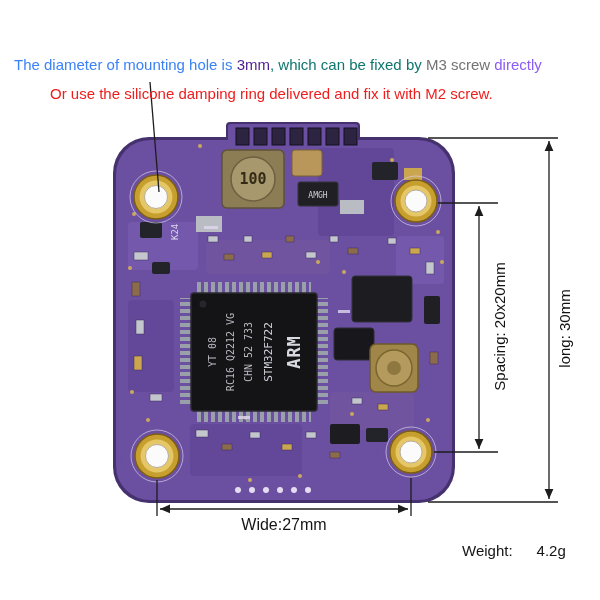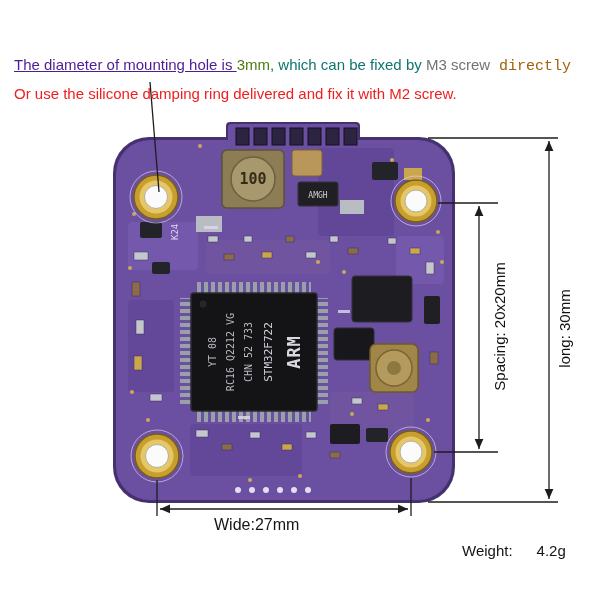--- a/index.html
+++ b/index.html
@@ -5,21 +5,21 @@
   html,body{margin:0;padding:0;background:#fff;}
   .stage{position:relative;width:600px;height:600px;background:#ffffff;overflow:hidden;
          font-family:"Liberation Sans",sans-serif;}
   .ann{position:absolute;white-space:nowrap;font-size:15px;color:#151515;}
   #line1{left:14px;top:56px;}
   #line2{left:14px;top:85px;}
   .vlabel{position:absolute;white-space:nowrap;font-size:15px;color:#111;
           text-align:center;transform:rotate(-90deg);}
   #spacing-label{left:414px;top:318px;width:170px;}
   #long-label{left:504px;top:320px;width:120px;}
-  #wide-label{left:214px;top:516px;width:140px;font-size:16px;}
+  #wide-label{left:214px;top:516px;width:140px;font-size:16px;text-align:center;}
   #weight{left:462px;top:542px;}
   #weight .val{margin-left:24px;text-align:center;}
   svg.board{position:absolute;left:0;top:0;}
 </style>
 </head>
 <body>
 
 <div class="stage">
 
   <svg class="board" width="600" height="600" viewBox="0 0 600 600">
@@ -223,22 +223,22 @@
       <line x1="549" y1="141" x2="549" y2="499" marker-start="url(#aS)" marker-end="url(#aE)"></line>
       <line x1="438" y1="203" x2="498" y2="203"></line>
       <line x1="434" y1="452" x2="498" y2="452"></line>
       <line x1="479" y1="206" x2="479" y2="449" marker-start="url(#aS)" marker-end="url(#aE)"></line>
       <line x1="157" y1="480" x2="157" y2="516"></line>
       <line x1="411" y1="478" x2="411" y2="516"></line>
       <line x1="160" y1="509" x2="408" y2="509" marker-start="url(#aS)" marker-end="url(#aE)"></line>
     </g>
   </svg>
 
-  <div class="ann" id="line1"><span style="color: #4c1d95; text-decoration: underline;">The diameter of mounting hole is </span><span style="color: #4d7c0f;">3mm</span><span style="color: #0f766e;">, which can be fixed by </span><span style="color: #737373;">M3 screw</span><span style="color: #a16207; font-family: Liberation Mono, monospace;"> directly</span></div>
-  <div class="ann" id="line2"><span style="color: rgb(239, 29, 29);">Or use the silicone damping ring delivered and fix it with M2 screw.</span></div>
+  <div class="ann" id="line1"><span style="color: #3b82f6;">The diameter of mounting hole is </span><span style="color: #4c1d95;">3mm</span><span style="color: #0f766e;">, which can be fixed by </span><span style="color: #737373;">M3 screw</span><span style="color: #8b5cf6;"> directly</span></div>
+  <div class="ann" id="line2"><span style="color: rgb(239, 29, 29); margin-left: 36px;">Or use the silicone damping ring delivered and fix it with M2 screw.</span></div>
 
   <div class="vlabel" id="spacing-label">Spacing: 20x20mm</div>
   <div class="vlabel" id="long-label">long: 30mm</div>
   <div class="ann" id="wide-label">Wide:27mm</div>
 
   <div class="ann" id="weight">
     <span>Weight:</span><span class="val">4.2g</span>
   </div>
 </div>
 

